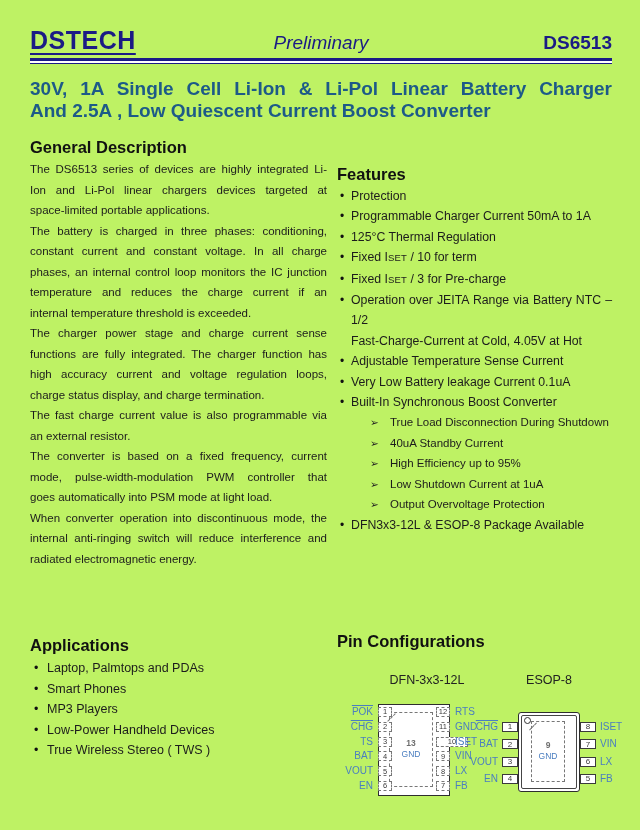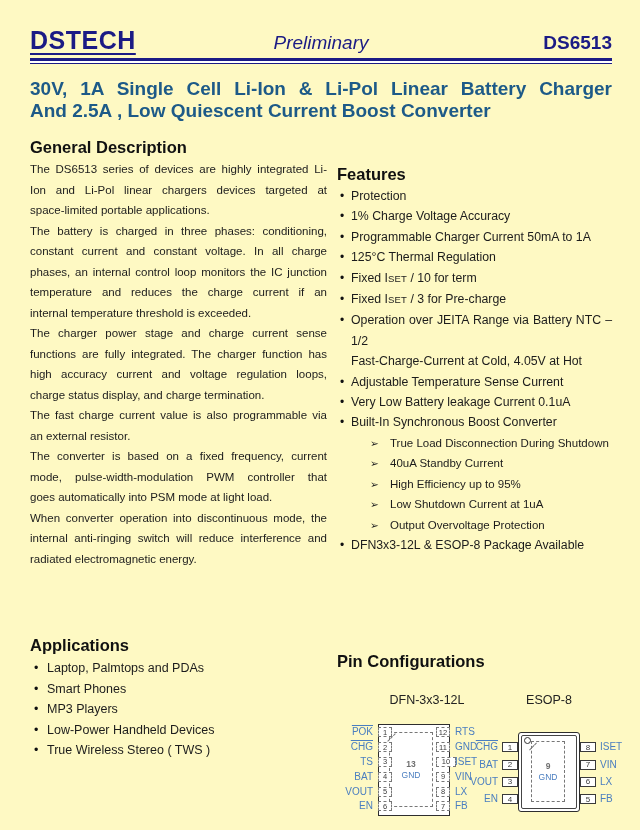--- a/index.html
+++ b/index.html
@@ -1,18 +1,18 @@
 <!DOCTYPE html>
 <html><head>
 <meta charset="utf-8">
 <style>
   * { margin:0; padding:0; box-sizing:border-box; }
   html,body { background:#e9e9e9; }
   .page {
-    position:relative; width:640px; height:830px; background:#fef9c3;
+    position:relative; width:640px; height:830px; background:#bef264;
     font-family:"Liberation Sans", sans-serif; color:#1a1a1a; overflow:hidden;
     margin:0 auto;
   }
   
   .header { padding:26px 28px 0 30px; }
   .header-row { display:flex; align-items:flex-end; }
   .logo {
     flex:1 1 0; font-size:25px; font-weight:bold; letter-spacing:.5px;
     color:#1b1b85; text-decoration:underline; text-decoration-thickness:2px; text-underline-offset:4px;
   }
@@ -137,23 +137,20 @@
             <div class="app-item">True Wireless Stereo ( TWS )</div>
           </div>
       </div>
     </div>
 
     <div class="col-right">
       <h2 class="sec">Features</h2>
       <div id="features-list">
           <div class="feat-item">
             <div class="feat-line jlast">Protection</div>
-          </div>
-          <div class="feat-item">
-            <div class="feat-line jlast">1% Charge Voltage Accuracy</div>
           </div>
           <div class="feat-item">
             <div class="feat-line jlast">Programmable Charger Current 50mA to 1A</div>
           </div>
           <div class="feat-item">
             <div class="feat-line jlast">125°C Thermal Regulation</div>
           </div>
           <div class="feat-item">
             <div class="feat-line jlast"><span>Fixed I</span><span class="smallcap">SET</span><span> / 10 for term</span></div>
           </div>
@@ -203,21 +200,21 @@
             <div class="pinbox dashed" style="left: 41px; top: 100.4px; width: 14px; height: 10px;">4</div>
             <div class="pin-label" style="left: -9px; top: 99.4px; width: 45px; text-align: right;">BAT</div>
             <div class="pinbox dashed" style="left: 41px; top: 115.2px; width: 14px; height: 10px;">5</div>
             <div class="pin-label" style="left: -9px; top: 114.2px; width: 45px; text-align: right;">VOUT</div>
             <div class="pinbox dashed" style="left: 41px; top: 130px; width: 14px; height: 10px;">6</div>
             <div class="pin-label" style="left: -9px; top: 129px; width: 45px; text-align: right;">EN</div>
             <div class="pinbox dashed" style="left: 99px; top: 56px; width: 14px; height: 10px;">12</div>
             <div class="pin-label" style="left: 118px; top: 55px; width: 45px; text-align: left;">RTS</div>
             <div class="pinbox dashed" style="left: 99px; top: 70.8px; width: 14px; height: 10px;">11</div>
             <div class="pin-label" style="left: 118px; top: 69.8px; width: 45px; text-align: left;">GND</div>
-            <div class="pinbox dashed" style="left: 99px; top: 85.6px; width: 20px; height: 10px;">10</div>
+            <div class="pinbox dashed" style="left: 99px; top: 85.6px; width: 32px; height: 10px;">10</div>
             <div class="pin-label" style="left: 118px; top: 84.6px; width: 45px; text-align: left;">ISET</div>
             <div class="pinbox dashed" style="left: 99px; top: 100.4px; width: 14px; height: 10px;">9</div>
             <div class="pin-label" style="left: 118px; top: 99.4px; width: 45px; text-align: left;">VIN</div>
             <div class="pinbox dashed" style="left: 99px; top: 115.2px; width: 14px; height: 10px;">8</div>
             <div class="pin-label" style="left: 118px; top: 114.2px; width: 45px; text-align: left;">LX</div>
             <div class="pinbox dashed" style="left: 99px; top: 130px; width: 14px; height: 10px;">7</div>
             <div class="pin-label" style="left: 118px; top: 129px; width: 45px; text-align: left;">FB</div>
             <div class="pkg-title" style="left: 212px; top: 22px;">ESOP-8</div>
             <div class="pkg-body" style="left: 181px; top: 61px; width: 62px; height: 80px; border-radius: 3px;">
               <div class="pkg-inner"></div>

